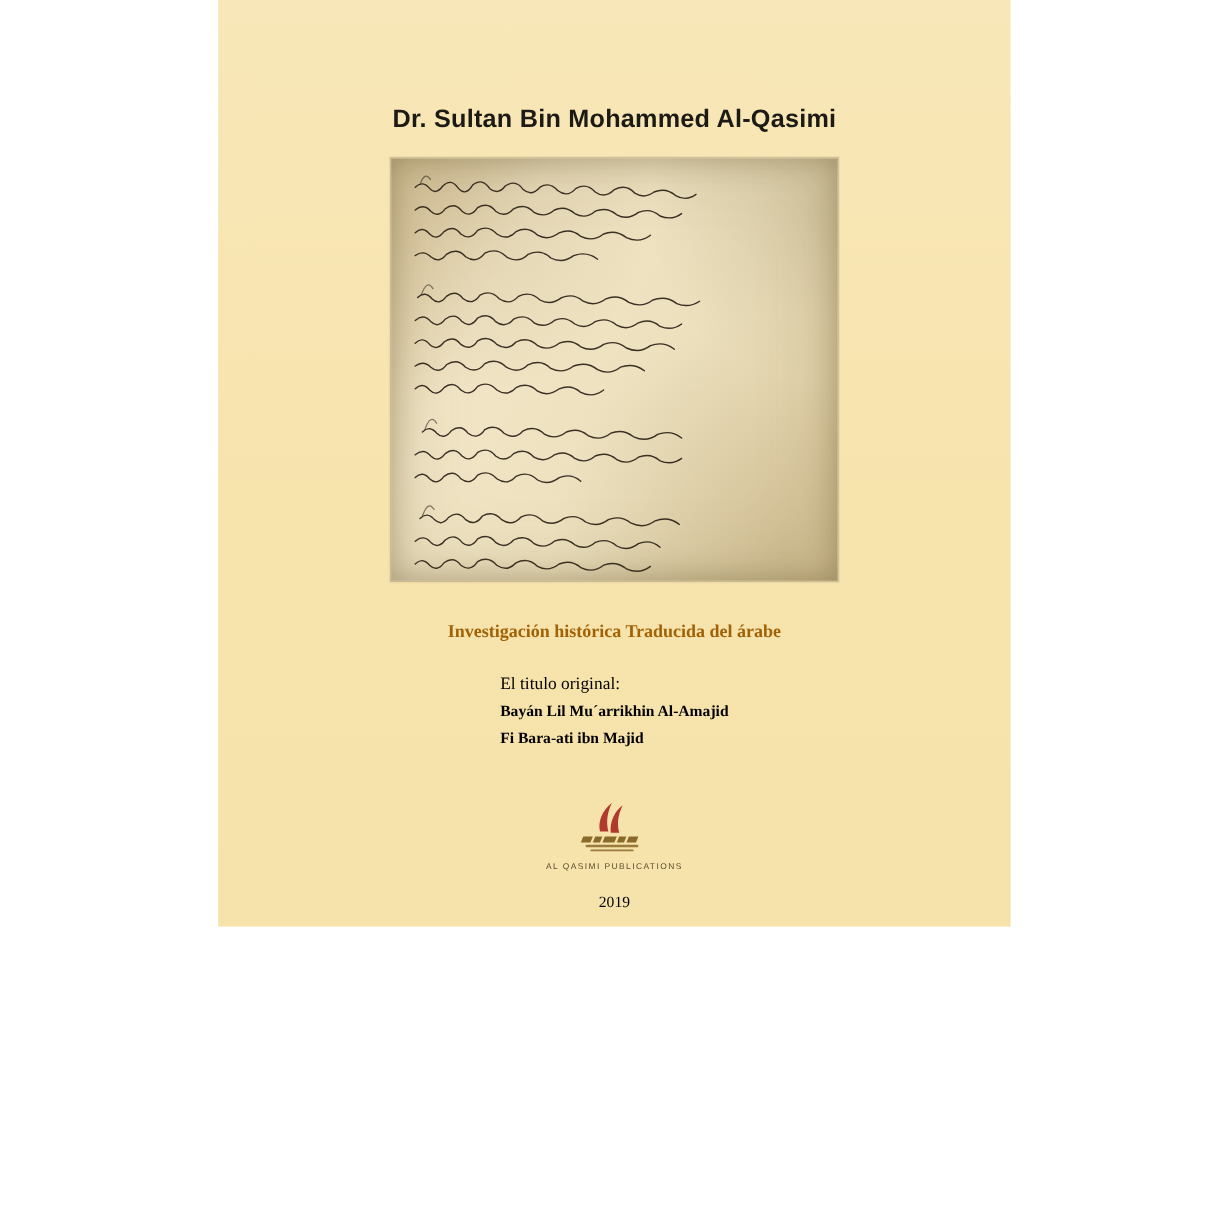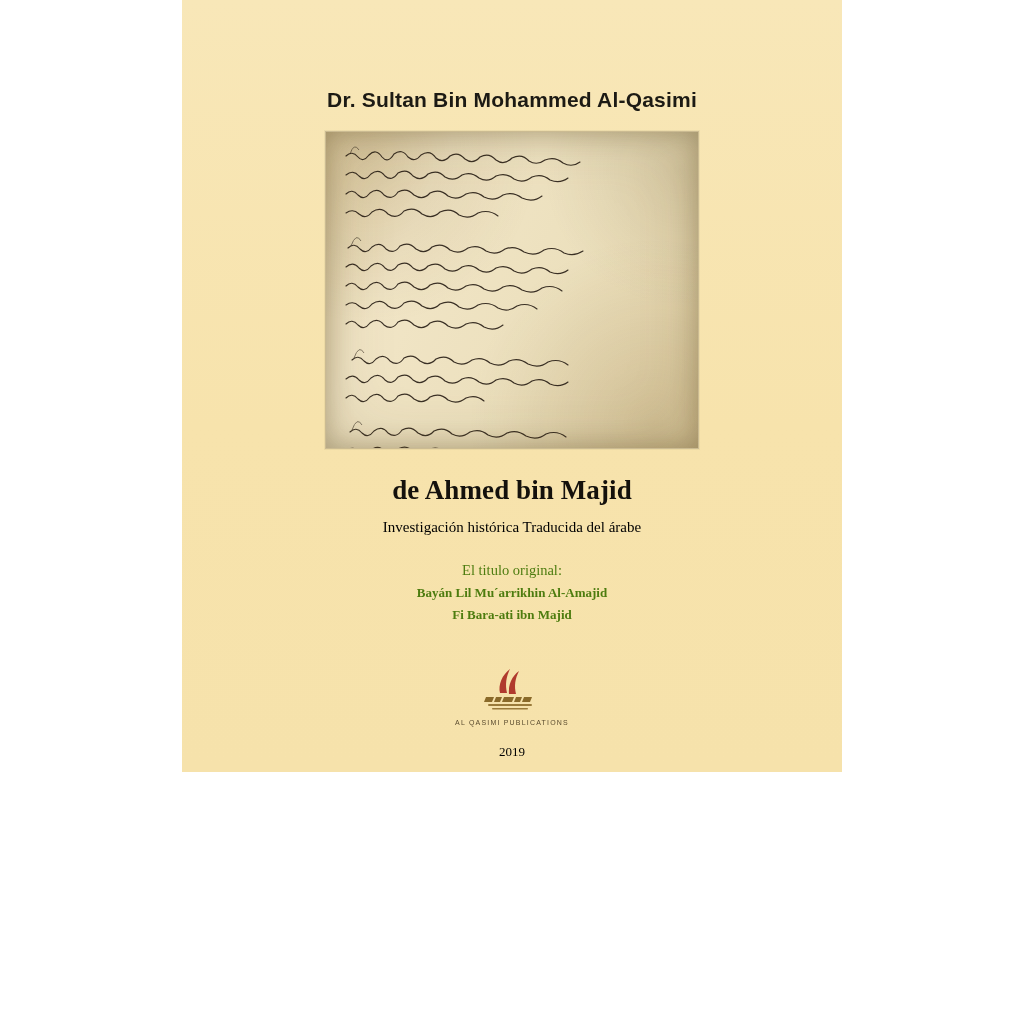--- a/index.html
+++ b/index.html
@@ -93,29 +93,28 @@
   .title-line {
     font-size: 27px;
     font-weight: bold;
     line-height: 1.32;
     letter-spacing: 0.1px;
     font-family: "Liberation Serif", serif;
   }
   .subtitle {
     margin-top: 10px;
     font-size: 15px;
-    font-weight: normal;
-    color: #000000;
+    font-weight: bold;
+    color: #a16207;
     font-family: "Liberation Serif", serif;
   }
 
   .orig-block {
     margin-top: 26px;
-    text-align: center;
-    color: #4d7c0f;
+    color: #000000;
   }
   .orig-label {
     font-size: 14.5px;
     font-family: "Liberation Serif", serif;
   }
   .orig-line {
     font-size: 13px;
     font-weight: bold;
     margin-top: 6px;
     font-family: "Liberation Serif", serif;
@@ -190,21 +189,20 @@
             <path d="M25 114 q5 -14 10 -5"></path>
             <path d="M28 226 q5 -14 10 -5"></path>
             <path d="M26 298 q5 -14 10 -5"></path>
           </g>
         </svg>
       </div>
       <div class="edge"></div>
     </div>
 
     <div class="title-block">
-      <div class="title-line">de Ahmed bin Majid</div>
       <div class="subtitle">Investigación histórica Traducida del árabe</div>
     </div>
 
     <div class="orig-block">
       <div class="orig-label">El titulo original:</div>
       <div class="orig-line">Bayán Lil Mu´arrikhin Al-Amajid</div>
       <div class="orig-line">Fi Bara-ati ibn Majid</div>
     </div>
 
     <div class="logo-wrap">

